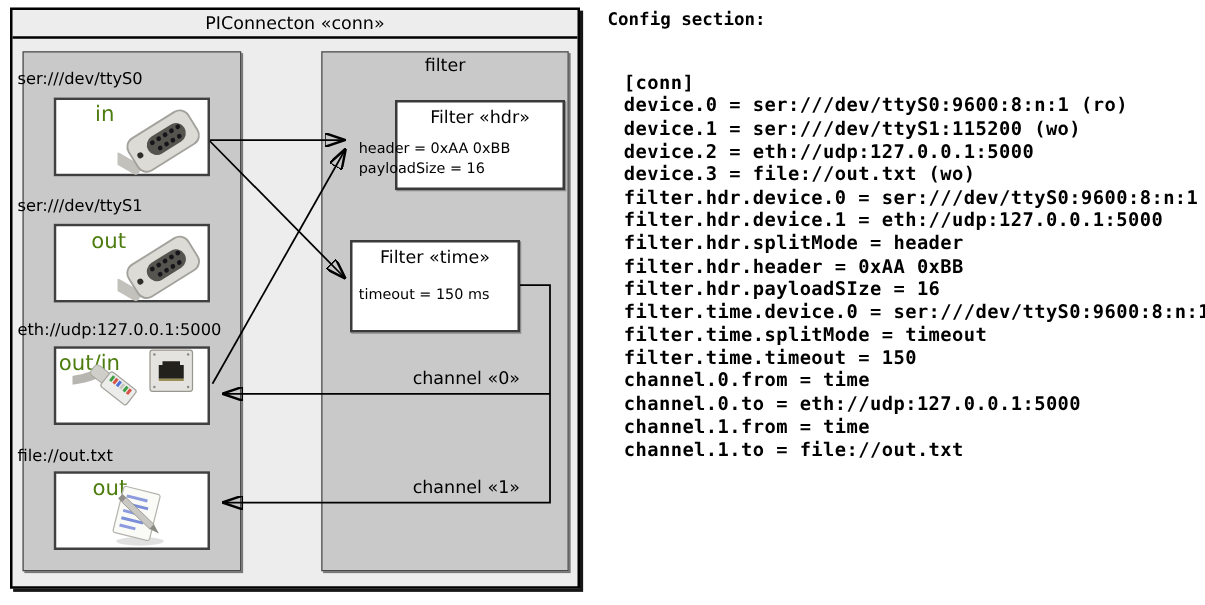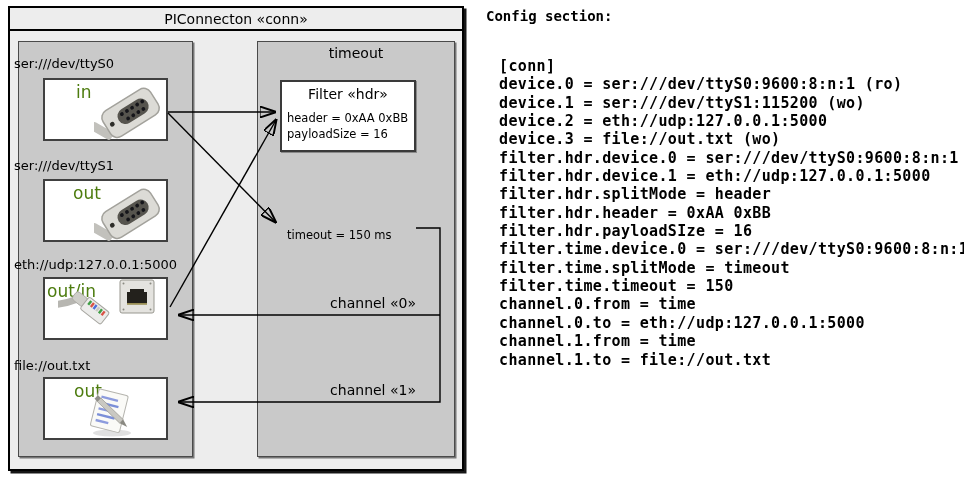--- a/index.html
+++ b/index.html
@@ -31,21 +31,21 @@
     position:absolute;left:43px;width:125px;height:63px;box-sizing:border-box;
     background:#fff;border:2px solid #404040;
   }
   .port{position:absolute;font-size:17px;color:#4d7c0f;}
   .icon{position:absolute;}
   
   .filter-box{
     position:absolute;left:280px;width:136px;box-sizing:border-box;background:#fff;
     border:2px solid #3a3a3a;box-shadow:1px 1px 0 #8a8a8a;
   }
-  .filter-hdr{top:80px;height:72px;}
+  .filter-hdr{top:80px;height:72px;margin-left:36px;}
   .filter-time{top:192px;height:74px;}
   .filter-title{text-align:center;font-size:14px;padding-top:4px;}
   .attr{position:absolute;left:287px;font-size:11.5px;white-space:nowrap;}
   
   .chan{position:absolute;left:286px;width:130px;text-align:right;font-size:14px;}
   
   .wires{position:absolute;left:0;top:0;pointer-events:none;}
   .wires path{stroke:#000;stroke-width:1.4;fill:none;}
   
   .cfg-heading{
@@ -61,21 +61,21 @@
 </head>
 <body>
 
 <div class="canvas">
 
   <div class="outer-box"></div>
   <div class="outer-title">PIConnecton «conn»</div>
 
   <div class="panel devices-panel"></div>
   <div class="panel filters-panel"></div>
-  <div class="filters-title">timeout</div>
+  <div class="filters-title">filter</div>
 
   <div class="dev-label" style="top:56px">ser:///dev/ttyS0</div>
   <div class="dev-box" style="top:78px"></div>
   <div class="port" style="left:76px;top:82px">in</div>
   <svg class="icon" style="left:94px;top:86px" width="72" height="54" viewBox="0 0 72 54">
     <rect x="-4" y="40" width="24" height="9" rx="3" fill="#c2c1bc" transform="rotate(30 7 44)"></rect>
     <g transform="rotate(-32 36 26)">
       <rect x="8" y="12" width="56" height="30" rx="8" fill="#dcdbd6" stroke="#a3a29c" stroke-width="1.5"></rect>
       <rect x="22" y="19" width="34" height="16" rx="8" fill="#56544e"></rect>
       <circle cx="28" cy="23.5" r="1.9" fill="#15151a"></circle>
@@ -155,20 +155,23 @@
       <path d="M26,35 l2.5,8 l2.5,-8 z" fill="#8a8982"></path>
     </g>
   </svg>
 
   <div class="filter-box filter-hdr">
     <div class="filter-title">Filter «hdr»</div>
   </div>
   <div class="attr" style="top:111px">header = 0xAA 0xBB</div>
   <div class="attr" style="top:127px">payloadSize = 16</div>
 
+  <div class="filter-box filter-time">
+    <div class="filter-title">Filter «time»</div>
+  </div>
   <div class="attr" style="top:228px">timeout = 150 ms</div>
 
   <div class="chan" style="top:295px">channel «0»</div>
   <div class="chan" style="top:382px">channel «1»</div>
 
   <svg class="wires" width="964" height="484" viewBox="0 0 964 484">
     <defs>
       <marker id="arr" viewBox="0 0 12 8" refX="11" refY="4" markerWidth="12" markerHeight="8" orient="auto">
         <path d="M0,0 L12,4 L0,8 Z" fill="#000" stroke="none"></path>
       </marker>

